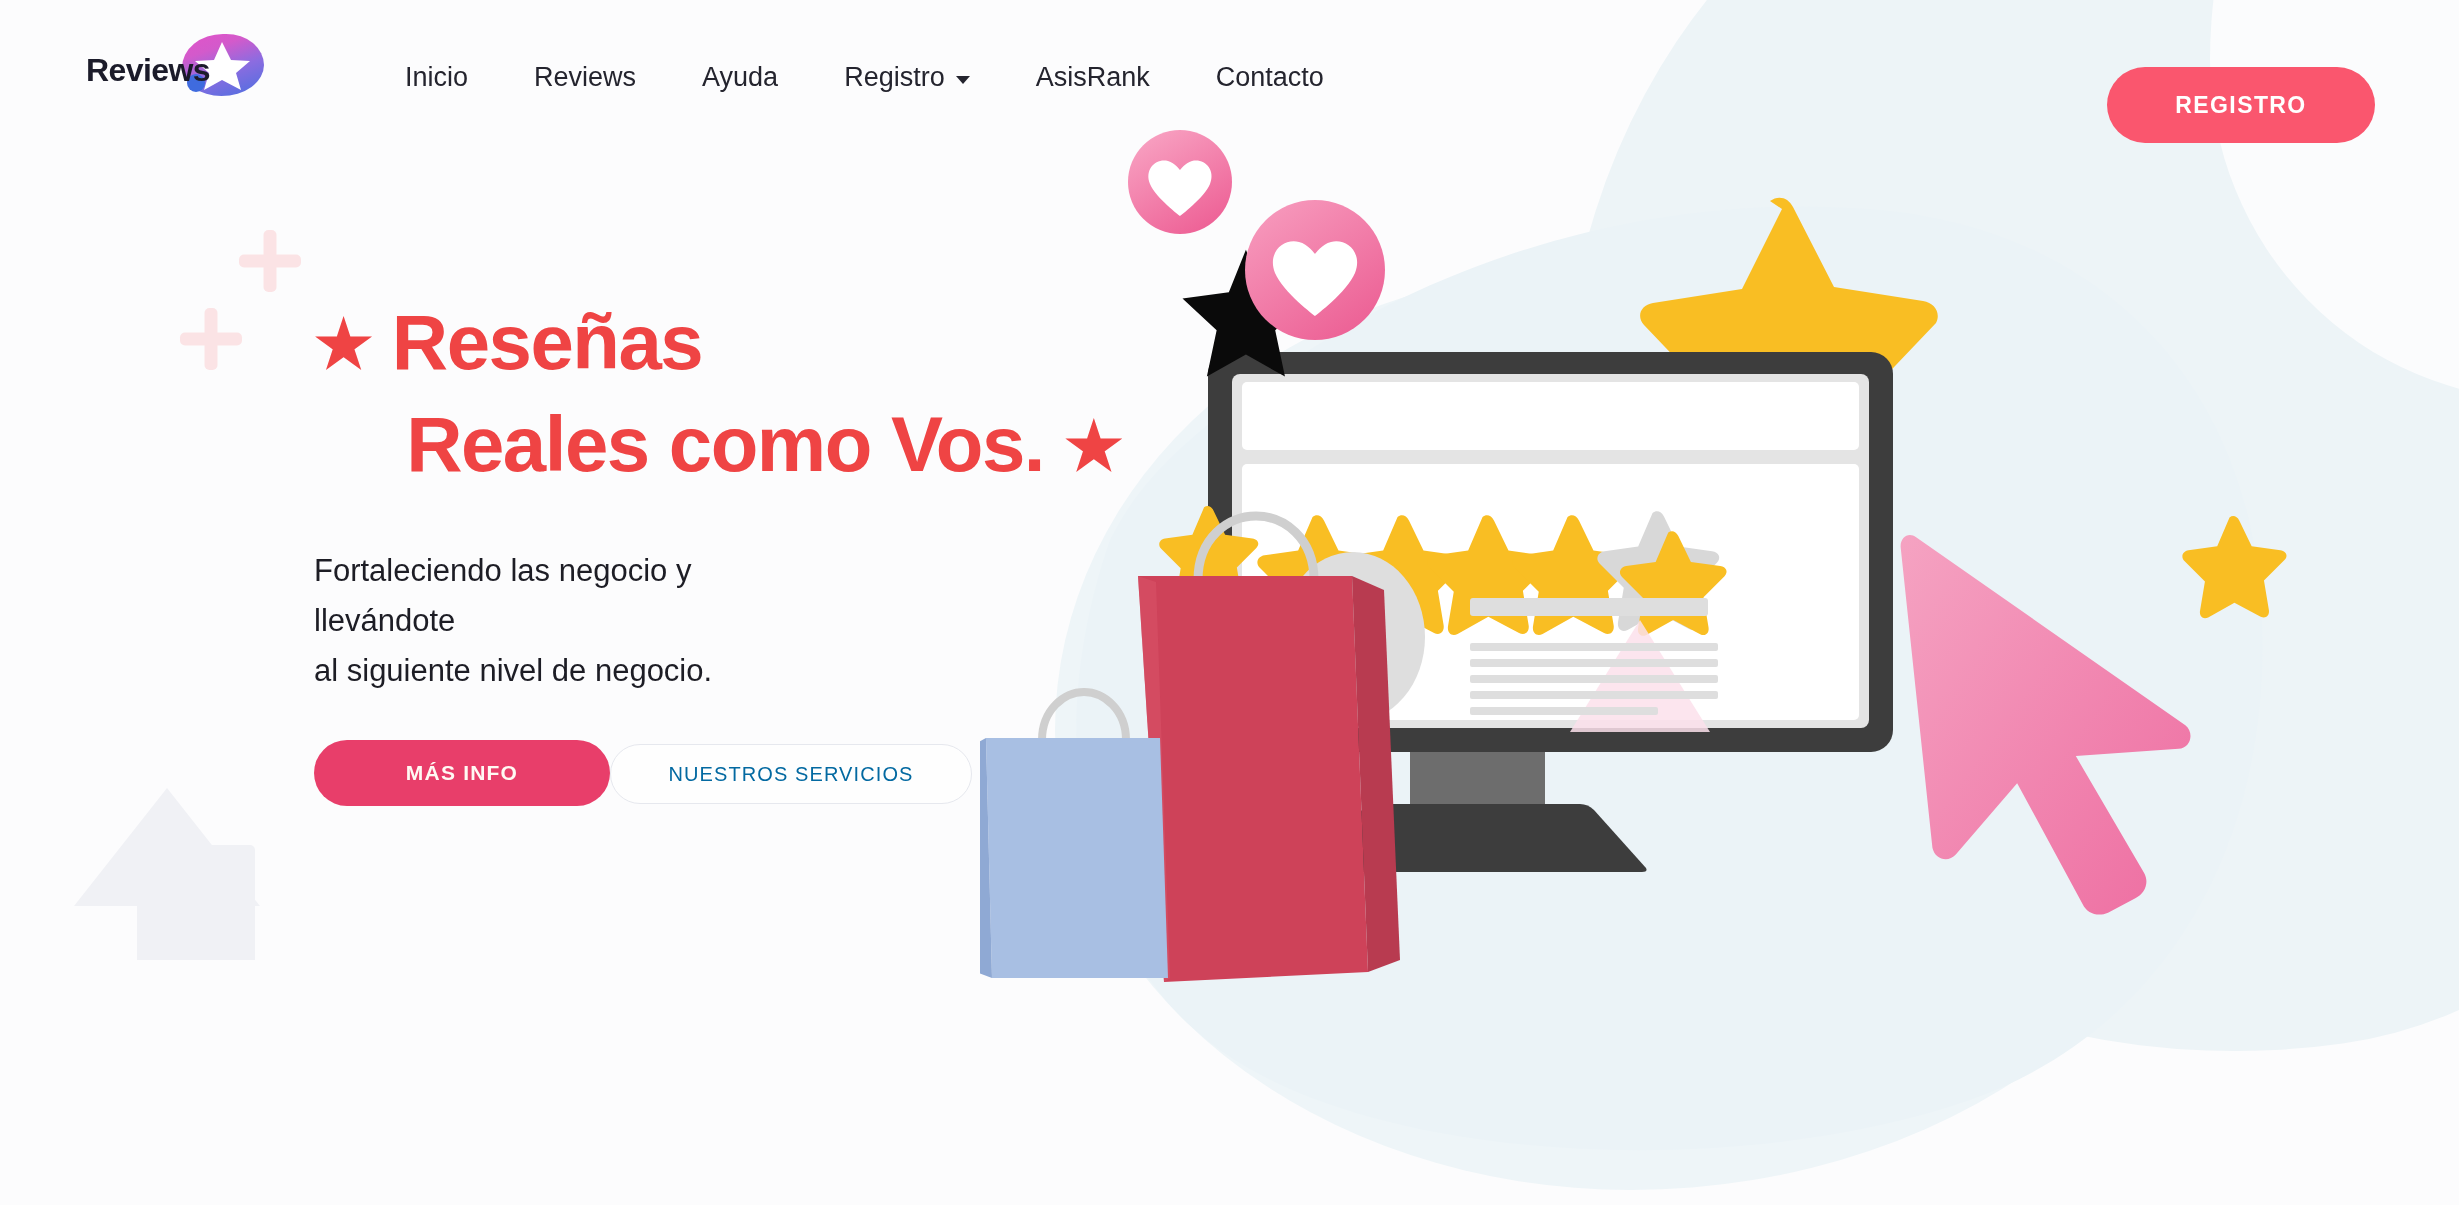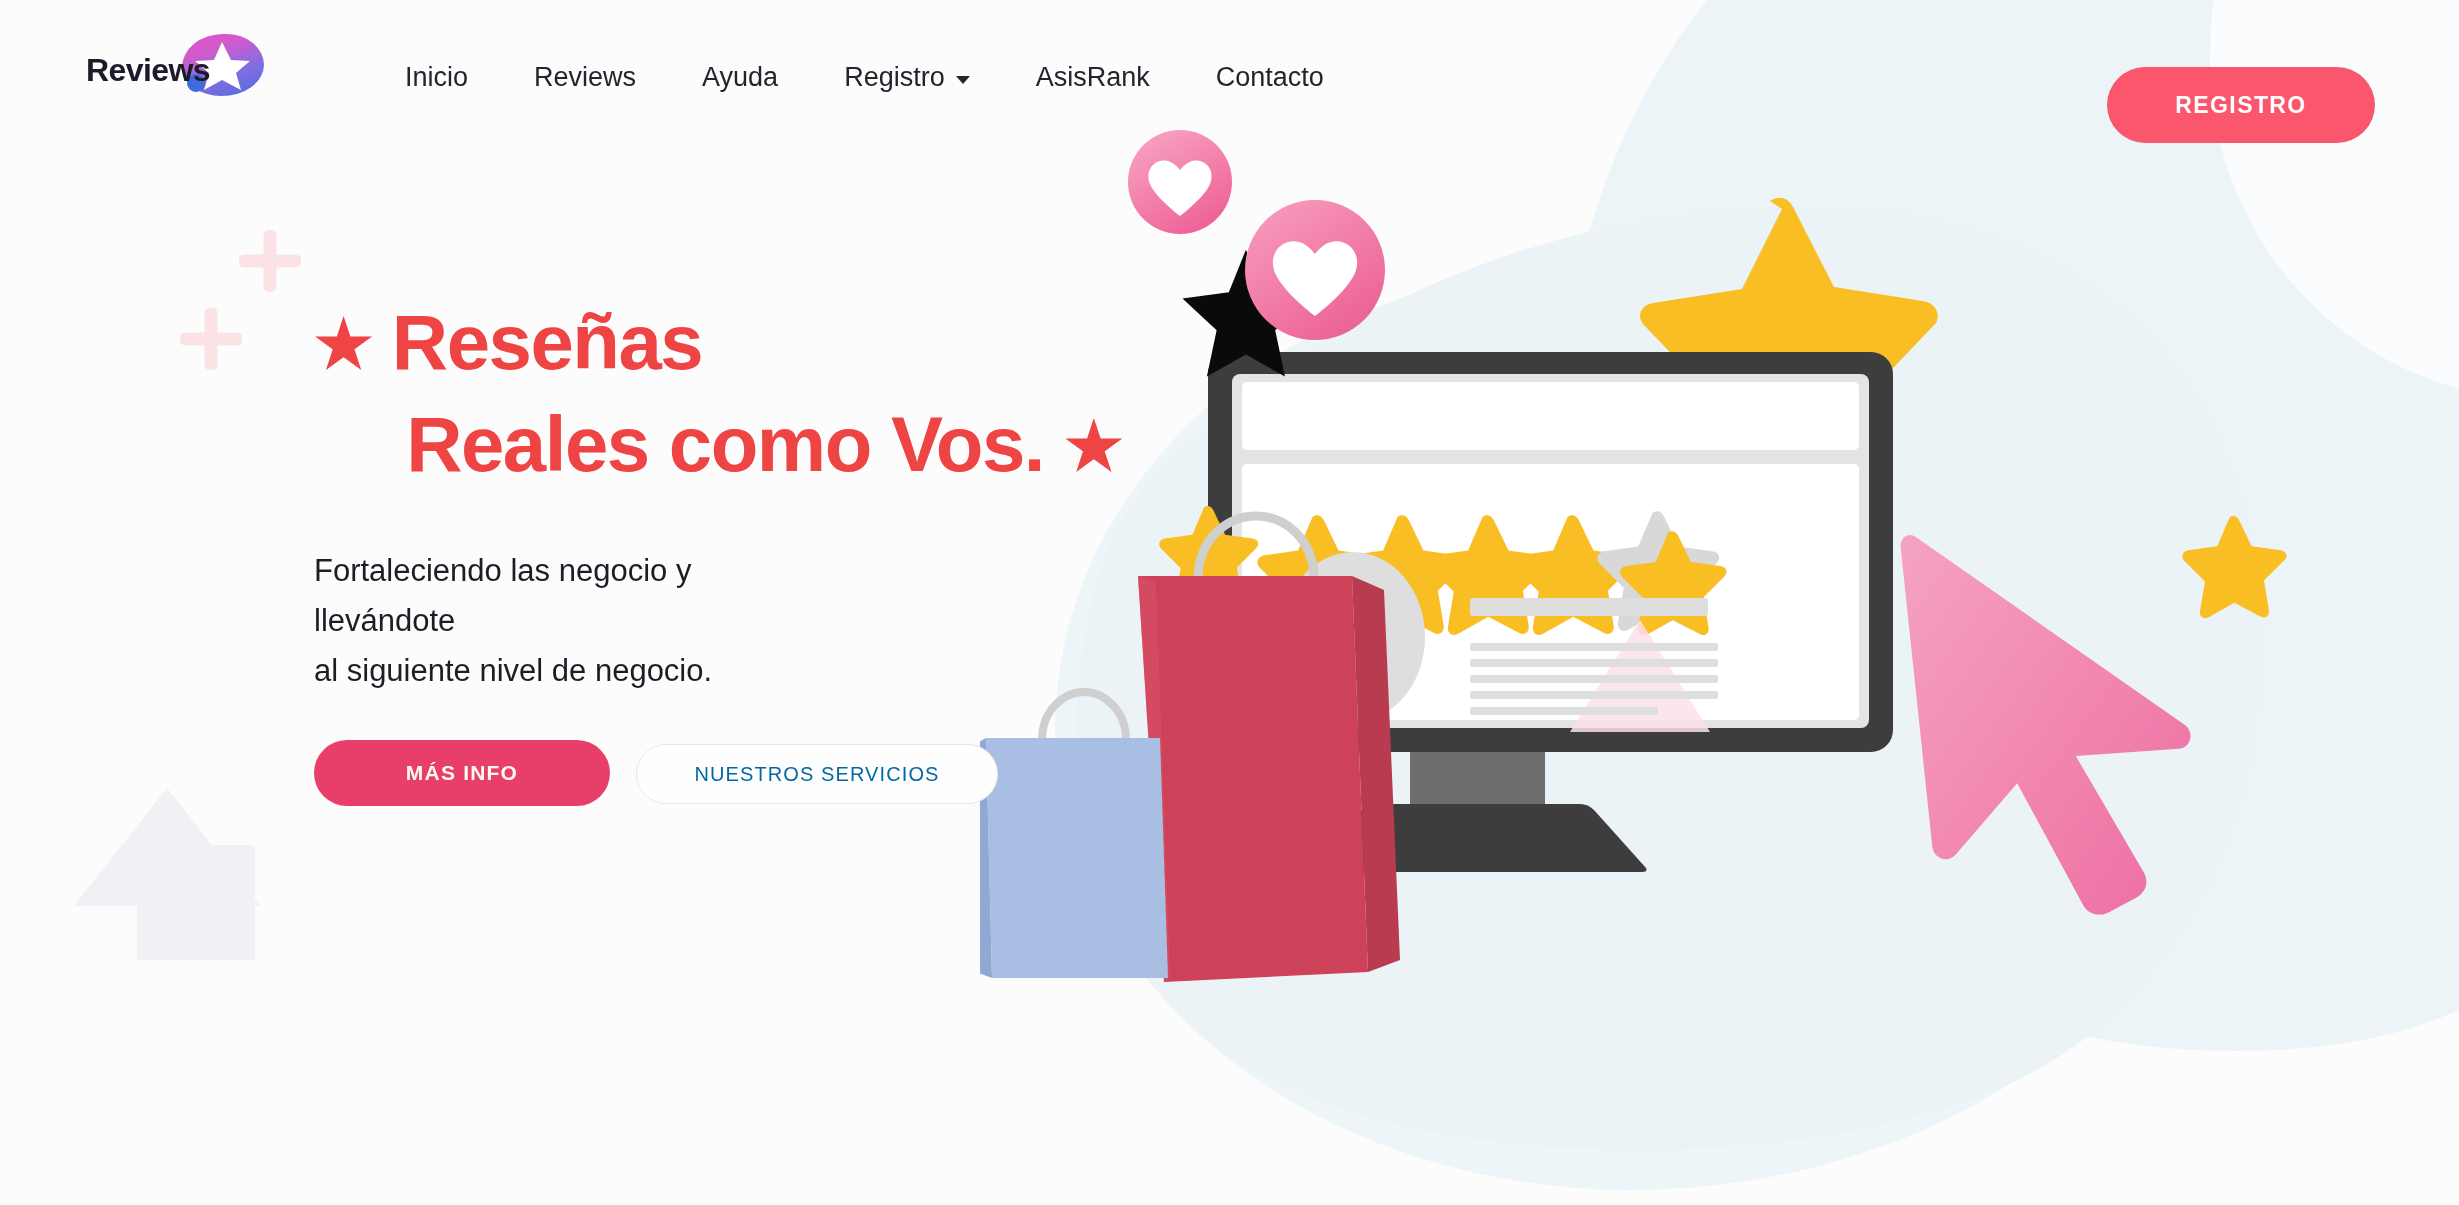--- a/index.html
+++ b/index.html
@@ -224,21 +224,20 @@
     font-size: 31px;
     line-height: 1.62;
     color: #1D1D25;
     font-weight: 400;
   }
 
   .cta-row {
     margin-top: 44px;
     display: flex;
     align-items: flex-start;
-    gap: 26px;
   }
   .btn-mas-info {
     width: 296px;
     height: 66px;
     border: none;
     border-radius: 34px;
     background: #E83E6A;
     color: #FFF9F3;
     font-size: 21px;
     font-weight: 700;

